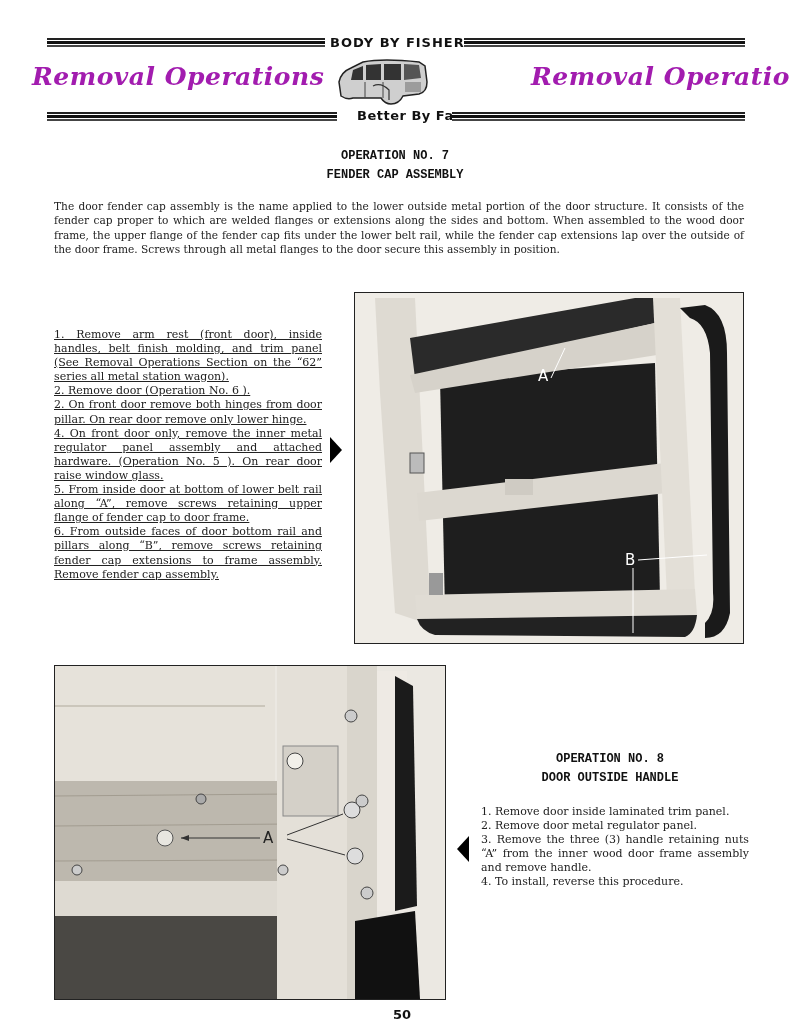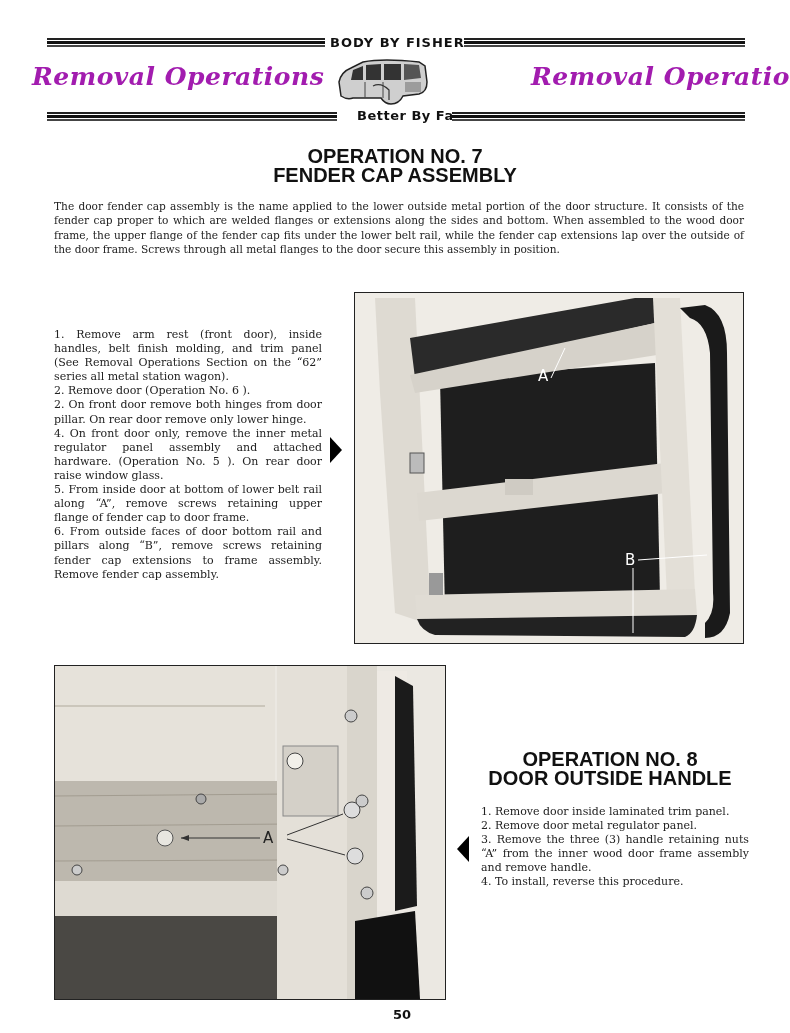--- a/index.html
+++ b/index.html
@@ -9,22 +9,22 @@
   
   .stripe { position: absolute; height: 9px; background:
       linear-gradient(#222 0 2px, #fff 2px 3px, #111 3px 6px, #fff 6px 7px, #444 7px 9px); }
   .hdr-center-text { position: absolute; font-family: "DejaVu Sans", sans-serif; font-weight: bold;
       font-size: 13px; letter-spacing: 1px; color: #111; white-space: nowrap; text-align: center; }
   .script-title { position: absolute; font-family: "DejaVu Serif", serif; font-style: italic; font-weight: bold;
       font-size: 25px; color: #a21caf; white-space: nowrap; letter-spacing: 0.5px; }
   .car-logo { position: absolute; left: 333px; top: 52px; width: 100px; height: 56px; }
 
   
-  .op-heading { position: absolute; text-align: center; font-family: Liberation Sans, sans-serif;
-      font-weight: bold; font-size: 20px; line-height: 19px; color: #111; }
+  .op-heading { position: absolute; text-align: center; font-family: Liberation Mono, monospace;
+      font-weight: bold; font-size: 12px; line-height: 19px; color: #111; }
 
   
   .intro { position: absolute; left: 54px; top: 199px; width: 690px;
       font-size: 10.6px; line-height: 14.4px; text-align: justify; color: #222; }
   .steps { position: absolute; font-size: 11px; line-height: 14.1px; text-align: justify; color: #222; }
   .steps p { margin: 0; }
 
   
   .photo { position: absolute; border: 1.5px solid #222; overflow: hidden; background: #d9d6cf; }
 
@@ -62,21 +62,21 @@
   <div class="stripe" style="left:452px; top:112px; width:293px;"></div>
 </div>
 
 <div class="op-heading" style="left:270px; top:147px; width:250px;">
   <div>OPERATION NO. 7</div>
   <div>FENDER CAP ASSEMBLY</div>
 </div>
 
 <p class="intro" style="margin:0;">The door fender cap assembly is the name applied to the lower outside metal portion of the door structure. It consists of the fender cap proper to which are welded flanges or extensions along the sides and bottom. When assembled to the wood door frame, the upper flange of the fender cap fits under the lower belt rail, while the fender cap extensions lap over the outside of the door frame. Screws through all metal flanges to the door secure this assembly in position.</p>
 
-<div class="steps" style="left:54px; top:328px; width:268px;">
+<div class="steps" style="left:54px; top:328px; width:268px;text-decoration:underline;">
   <p>1. Remove arm rest (front door), inside handles, belt finish molding, and trim panel (See Removal Operations Section on the “62” series all metal station wagon).</p>
   <p>2. Remove door (Operation No. 6 ).</p>
   <p>2. On front door remove both hinges from door pillar. On rear door remove only lower hinge.</p>
   <p>4. On front door only, remove the inner metal regulator panel assembly and attached hardware. (Operation No. 5 ). On rear door raise window glass.</p>
   <p>5. From inside door at bottom of lower belt rail along “A”, remove screws retaining upper flange of fender cap to door frame.</p>
   <p>6. From outside faces of door bottom rail and pillars along “B”, remove screws retaining fender cap extensions to frame assembly. Remove fender cap assembly.</p>
 </div>
 
 <div class="arrow arrow-right" style="left:330px; top:437px;"></div>
 

